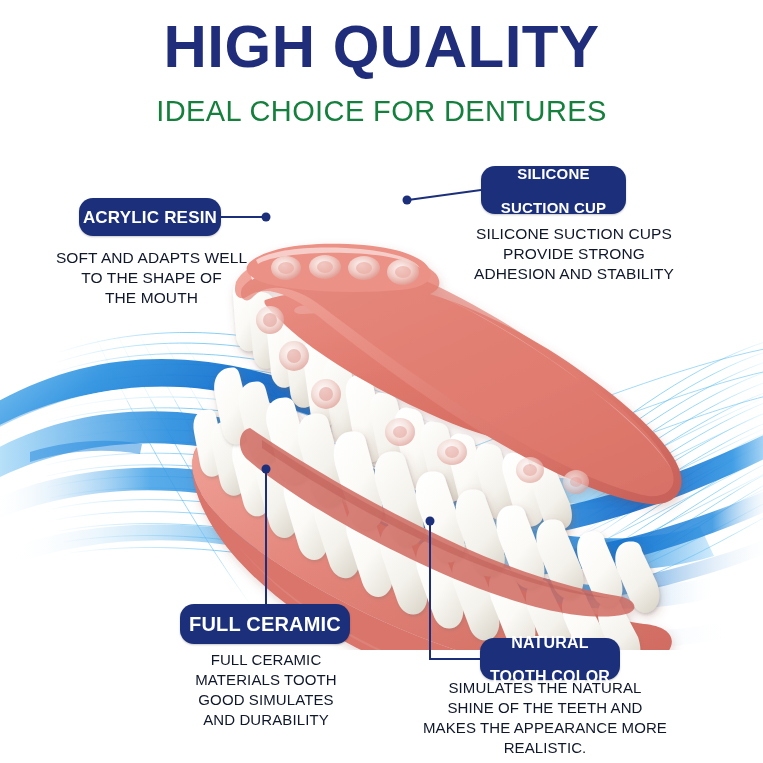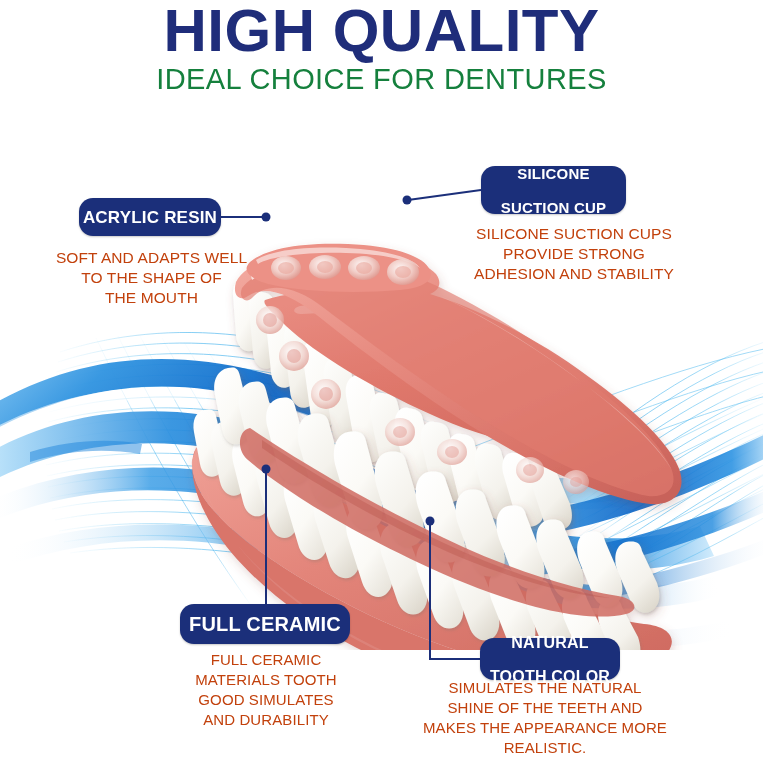--- a/index.html
+++ b/index.html
@@ -12,21 +12,21 @@
 
   
   #waves{position:absolute;left:0;top:0;width:763px;height:763px;z-index:1;pointer-events:none;}
 
   
   #artwork{position:absolute;left:0;top:110px;width:763px;height:540px;z-index:2;}
 
   
   .title-wrap{position:absolute;left:0;top:0;width:763px;z-index:6;text-align:center;}
   .main-title{
-    margin:0;padding:0;font-size:60px;line-height:62px;font-weight:bold;
+    margin:0;padding:16px;font-size:60px;line-height:62px;font-weight:bold;
     letter-spacing:0.5px;color:#1f2d7a;
     font-family:"Liberation Sans","DejaVu Sans",sans-serif;
   }
   .sub-title{
     margin:0;padding:0;font-size:29px;line-height:34px;font-weight:normal;
     letter-spacing:0.4px;color:#15803d;
   }
 
   
   .badge{
@@ -40,21 +40,21 @@
   }
   .badge span{display:block;width:100%;}
 
   #badge-acrylic{left:79px;top:198px;width:142px;height:38px;font-size:17px;line-height:19px;letter-spacing:.2px;}
   #badge-silicone{left:481px;top:166px;width:145px;height:48px;font-size:15px;line-height:17px;letter-spacing:.2px;justify-content:center;}
   #badge-ceramic{left:180px;top:604px;width:170px;height:40px;font-size:20px;line-height:22px;letter-spacing:.2px;}
   #badge-natural{left:480px;top:638px;width:140px;height:42px;font-size:16px;line-height:17px;letter-spacing:.2px;}
 
   
   .desc{
-    position:absolute;z-index:7;color:#c2410c;text-align:center;
+    position:absolute;z-index:7;color:#0f172a;text-align:center;
     font-size:15.5px;line-height:20px;letter-spacing:.1px;
   }
   #desc-acrylic{left:44px;top:248px;width:215px;}
   #desc-silicone{left:464px;top:224px;width:220px;}
   #desc-ceramic{left:176px;top:650px;width:180px;font-size:15px;line-height:20px;}
   #desc-natural{left:420px;top:678px;width:250px;font-size:15px;line-height:20px;}
 
   
   #leaders{position:absolute;left:0;top:0;width:763px;height:763px;z-index:5;pointer-events:none;}
 </style>

